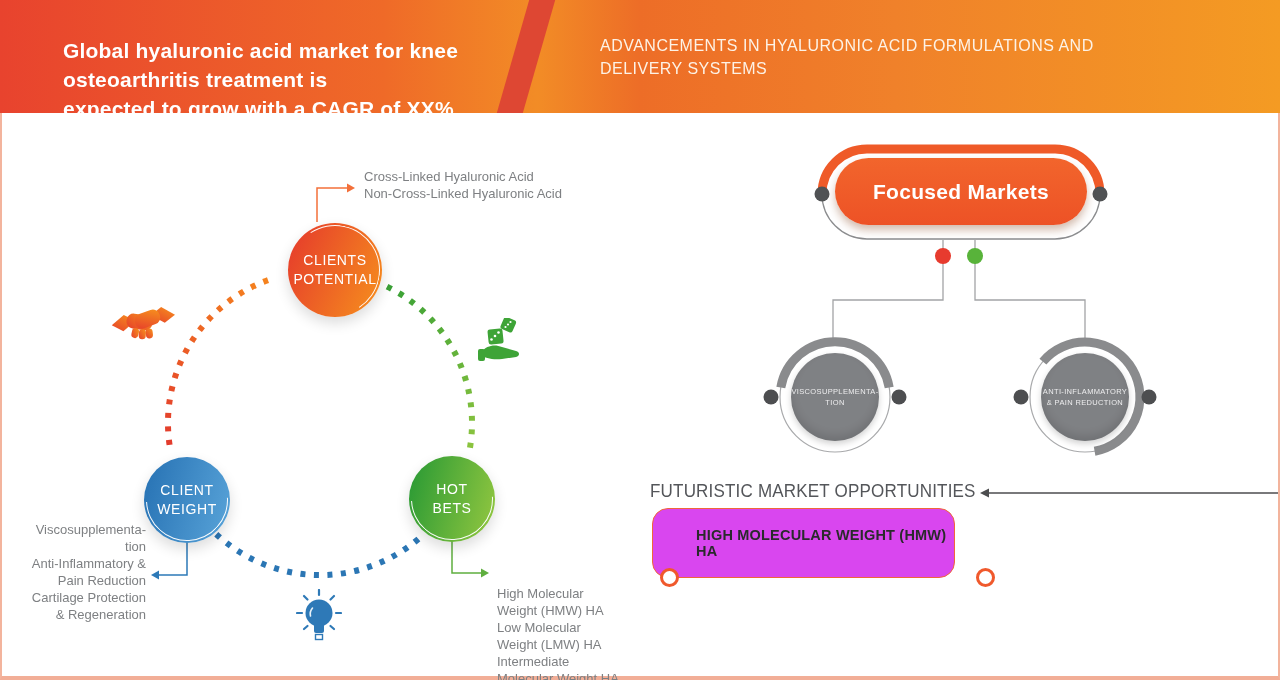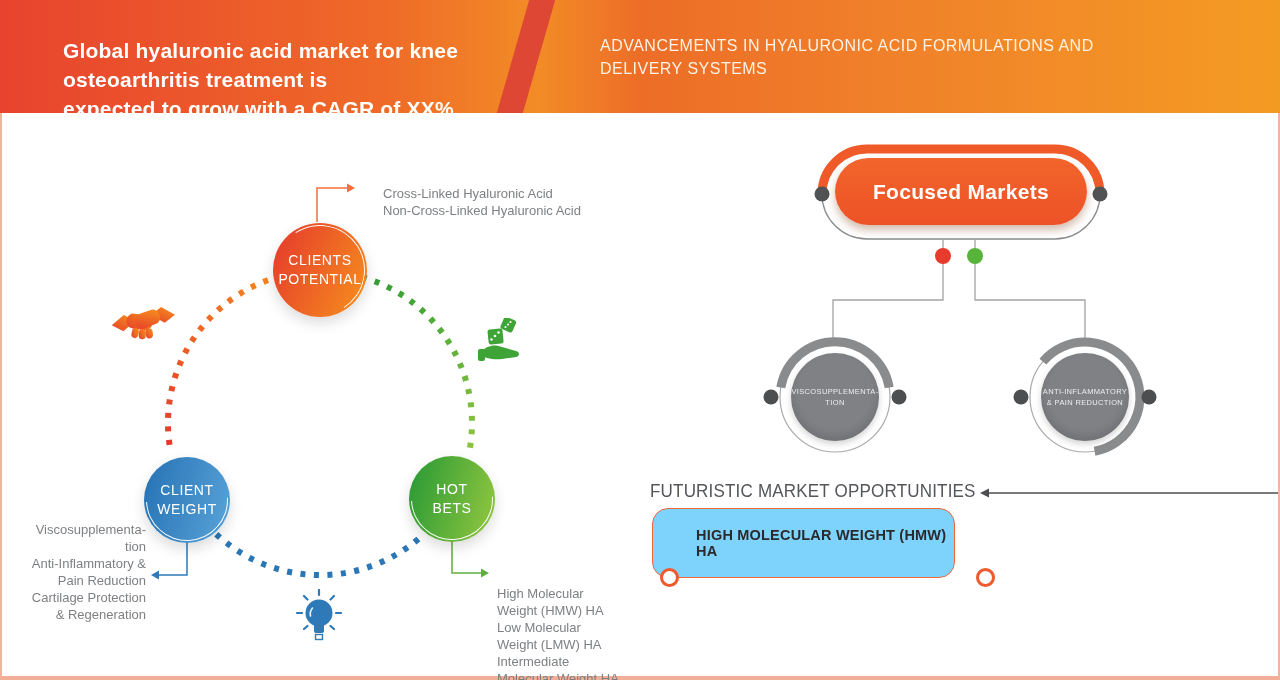--- a/index.html
+++ b/index.html
@@ -23,48 +23,48 @@
           box-sizing:border-box;background:#fff;}
   .overlay{position:absolute;left:0;top:0;width:1280px;height:680px;pointer-events:none;}
   
   .circle{position:absolute;border-radius:50%;display:flex;align-items:center;justify-content:center;
           text-align:center;color:#fff;font-size:14px;font-weight:500;letter-spacing:.6px;
           line-height:1.35;white-space:pre-line;box-shadow:0 6px 14px rgba(0,0,0,.14);}
   .circle::after{content:"";position:absolute;inset:2px;border-radius:50%;
           border:1.6px solid rgba(255,255,255,.95);}
   .arc-tr::after{border-left-color:transparent;border-bottom-color:transparent;transform:rotate(12deg);}
   .arc-b::after{border-top-color:transparent;border-left-color:transparent;transform:rotate(42deg);}
-  .c-orange{left:273px;top:223px;width:94px;height:94px;
+  .c-orange{left:288px;top:223px;width:94px;height:94px;
           background:linear-gradient(115deg,#e63f2b 8%,#f58a1e 92%);}
   .c-blue{left:144px;top:457px;width:86px;height:86px;
           background:linear-gradient(105deg,#2a75b6 8%,#55a0d6 92%);}
   .c-green{left:409px;top:456px;width:86px;height:86px;
           background:linear-gradient(105deg,#2f9c35 8%,#8cc43f 92%);}
   
   .callout{position:absolute;color:#7e8083;font-size:13px;line-height:17px;white-space:pre-line;}
-  .co-cp{left:383px;top:168px;margin-top:17px;}
+  .co-cp{left:364px;top:168px;}
   .co-cf{left:8px;top:521px;width:138px;text-align:right;}
   .co-hb{left:497px;top:557px;margin-top:28px;}
   
   .pill{position:absolute;left:835px;top:158px;width:252px;height:67px;border-radius:34px;
         background:linear-gradient(180deg,#f2652c,#ed5226);display:flex;align-items:center;justify-content:center;
         color:#fff;font-size:21px;font-weight:bold;letter-spacing:.3px;
         box-shadow:0 5px 9px rgba(130,60,20,.35);}
   .node{position:absolute;width:88px;height:88px;border-radius:50%;background:#7f8184;
         display:flex;align-items:center;justify-content:center;text-align:center;
         color:#ededee;font-size:7.5px;letter-spacing:.35px;line-height:1.5;white-space:pre-line;
         box-shadow:inset 0 -5px 9px rgba(0,0,0,.12), 0 3px 6px rgba(0,0,0,.18);}
   .node-1{left:791px;top:353px;}
   .node-2{left:1041px;top:353px;}
   
   .opp-heading{position:absolute;left:650px;top:480px;color:#54565a;font-size:18.5px;font-weight:500;
         letter-spacing:.2px;transform:scaleX(.92);transform-origin:left top;white-space:nowrap;}
   .opp-box{position:absolute;top:508px;height:70px;border:1.6px solid #f0673a;border-radius:16px;
         box-sizing:border-box;display:flex;align-items:center;justify-content:center;
-        color:#2a2a2c;font-size:14.5px;font-weight:600;letter-spacing:.2px;background:#7dd3fc;padding-left:43px;}
+        color:#2a2a2c;font-size:14.5px;font-weight:600;letter-spacing:.2px;background:#d946ef;padding-left:43px;}
   .opp-box-1{left:652px;width:303px;}
   .opp-box-2{left:968px;width:300px;}
   .corner-dot{position:absolute;width:13px;height:13px;border:3.5px solid #f0592c;border-radius:50%;
         background:#fff;top:568px;}
   .cd-1{left:660px;} .cd-2{left:976px;}
   .icon{position:absolute;}
 </style>
 </head>
 <body>
 

